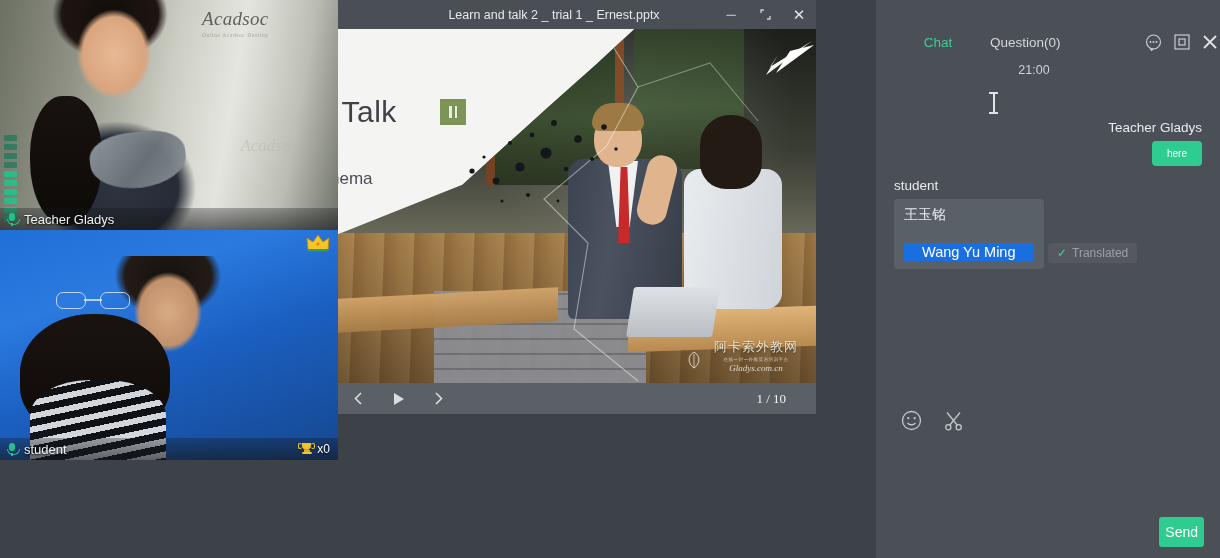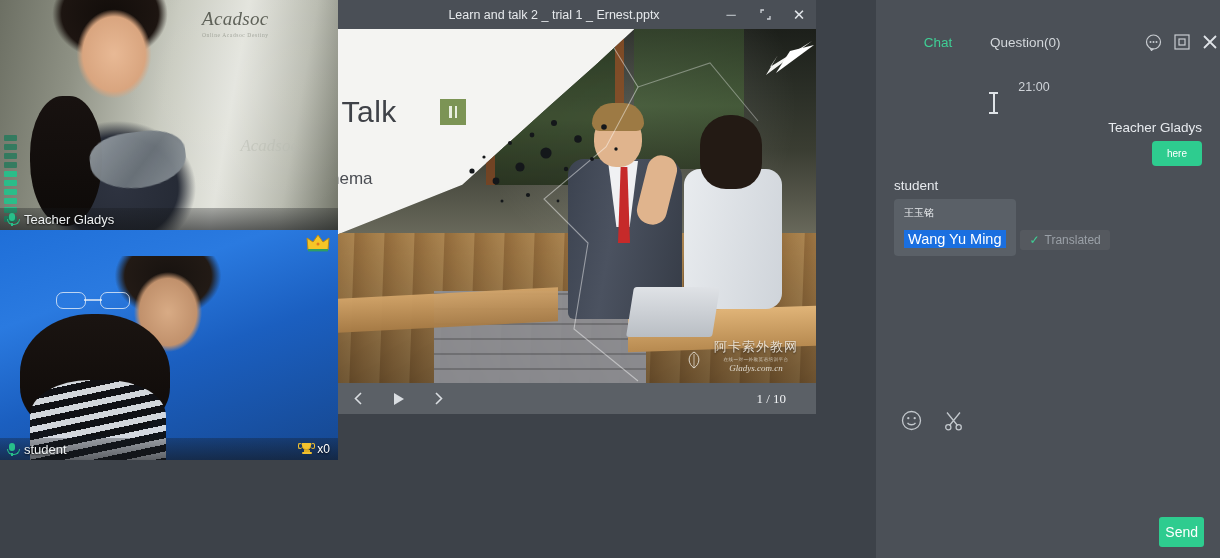--- a/index.html
+++ b/index.html
@@ -175,37 +175,37 @@
 
   
   #chat-panel{position:absolute;left:876px;top:0;width:344px;height:558px;background:#4b5057;}
   #chat-header{position:absolute;left:10px;top:26px;width:100%;height:32px;display:flex;align-items:center;}
   #tab-chat{width:104px;text-align:center;color:#3fcf95;font-size:13.5px;}
   #tab-question{color:#d3d7db;font-size:13.5px;}
   .chat-hdr-icons{margin-left:auto;display:flex;align-items:center;gap:11px;padding-right:12px;}
   .hdr-ico{width:17px;height:17px;color:#c8ccd1;display:flex;align-items:center;justify-content:center;}
 
   #chat-body{position:absolute;left:0;top:60px;width:100%;height:330px;}
-  #chat-timestamp{text-align:center;color:#cfd3d8;font-size:12.5px;margin-top:20px;padding-right:28px;}
+  #chat-timestamp{text-align:center;color:#cfd3d8;font-size:12.5px;margin-top:3px;padding-right:28px;}
   #text-caret{position:absolute;left:113px;top:32px;width:9px;height:22px;}
   #text-caret:before,#text-caret:after{content:"";position:absolute;left:0;width:9px;height:1.6px;background:#dfe3e7;}
   #text-caret:before{top:0;}
   #text-caret:after{bottom:0;}
   #text-caret s{position:absolute;left:4px;top:0;width:1.5px;height:22px;background:#dfe3e7;}
 
   .msg{position:absolute;}
   #msg-teacher{right:18px;top:60px;text-align:right;}
   #msg-teacher .sender{color:#e7eaee;font-size:13.5px;margin-bottom:6px;}
   #teacher-bubble{display:inline-block;background:#2ecc8f;color:#ffffff;font-size:10px;
      padding:7px 15px;border-radius:4px;}
   #msg-student{left:18px;top:118px;}
   #msg-student .sender{color:#e7eaee;font-size:13.5px;margin-bottom:6px;}
   #student-bubble{display:inline-block;background:#5a6067;border-radius:4px;padding:7px 10px 8px 10px;min-width:102px;}
-  #student-original{color:#e9ecef;font-size:10px;margin-bottom:10px;}
-  #student-translation{display:inline-block;background:#1a6fe0;color:#ffffff;font-size:14.5px;padding:1px 4px;}
+  #student-original{color:#e9ecef;font-size:14px;margin-bottom:19px;}
+  #student-translation{display:inline-block;background:#1a6fe0;color:#ffffff;font-size:14.5px;padding:1px 18px;}
   #translated-badge{display:inline-flex;align-items:center;gap:5px;background:#55595f;border-radius:3px;
      padding:3px 9px;margin-top:7px;color:#9aa0a7;font-size:12px;}
   #translated-badge .chk{color:#3fcf95;font-size:12px;}
 
   #chat-input-toolbar{position:absolute;left:0;top:398px;width:100%;height:44px;display:flex;align-items:center;
      gap:20px;padding-left:24px;box-sizing:border-box;}
   .tool-ico{width:22px;height:22px;color:#c2c7cc;display:flex;align-items:center;justify-content:center;}
   #chat-input{position:absolute;left:0;top:442px;width:100%;height:74px;}
   #send-button{position:absolute;right:16px;bottom:11px;background:#2ecc8f;color:#ffffff;font-size:14px;
      padding:7px 6px;border-radius:3px;}

